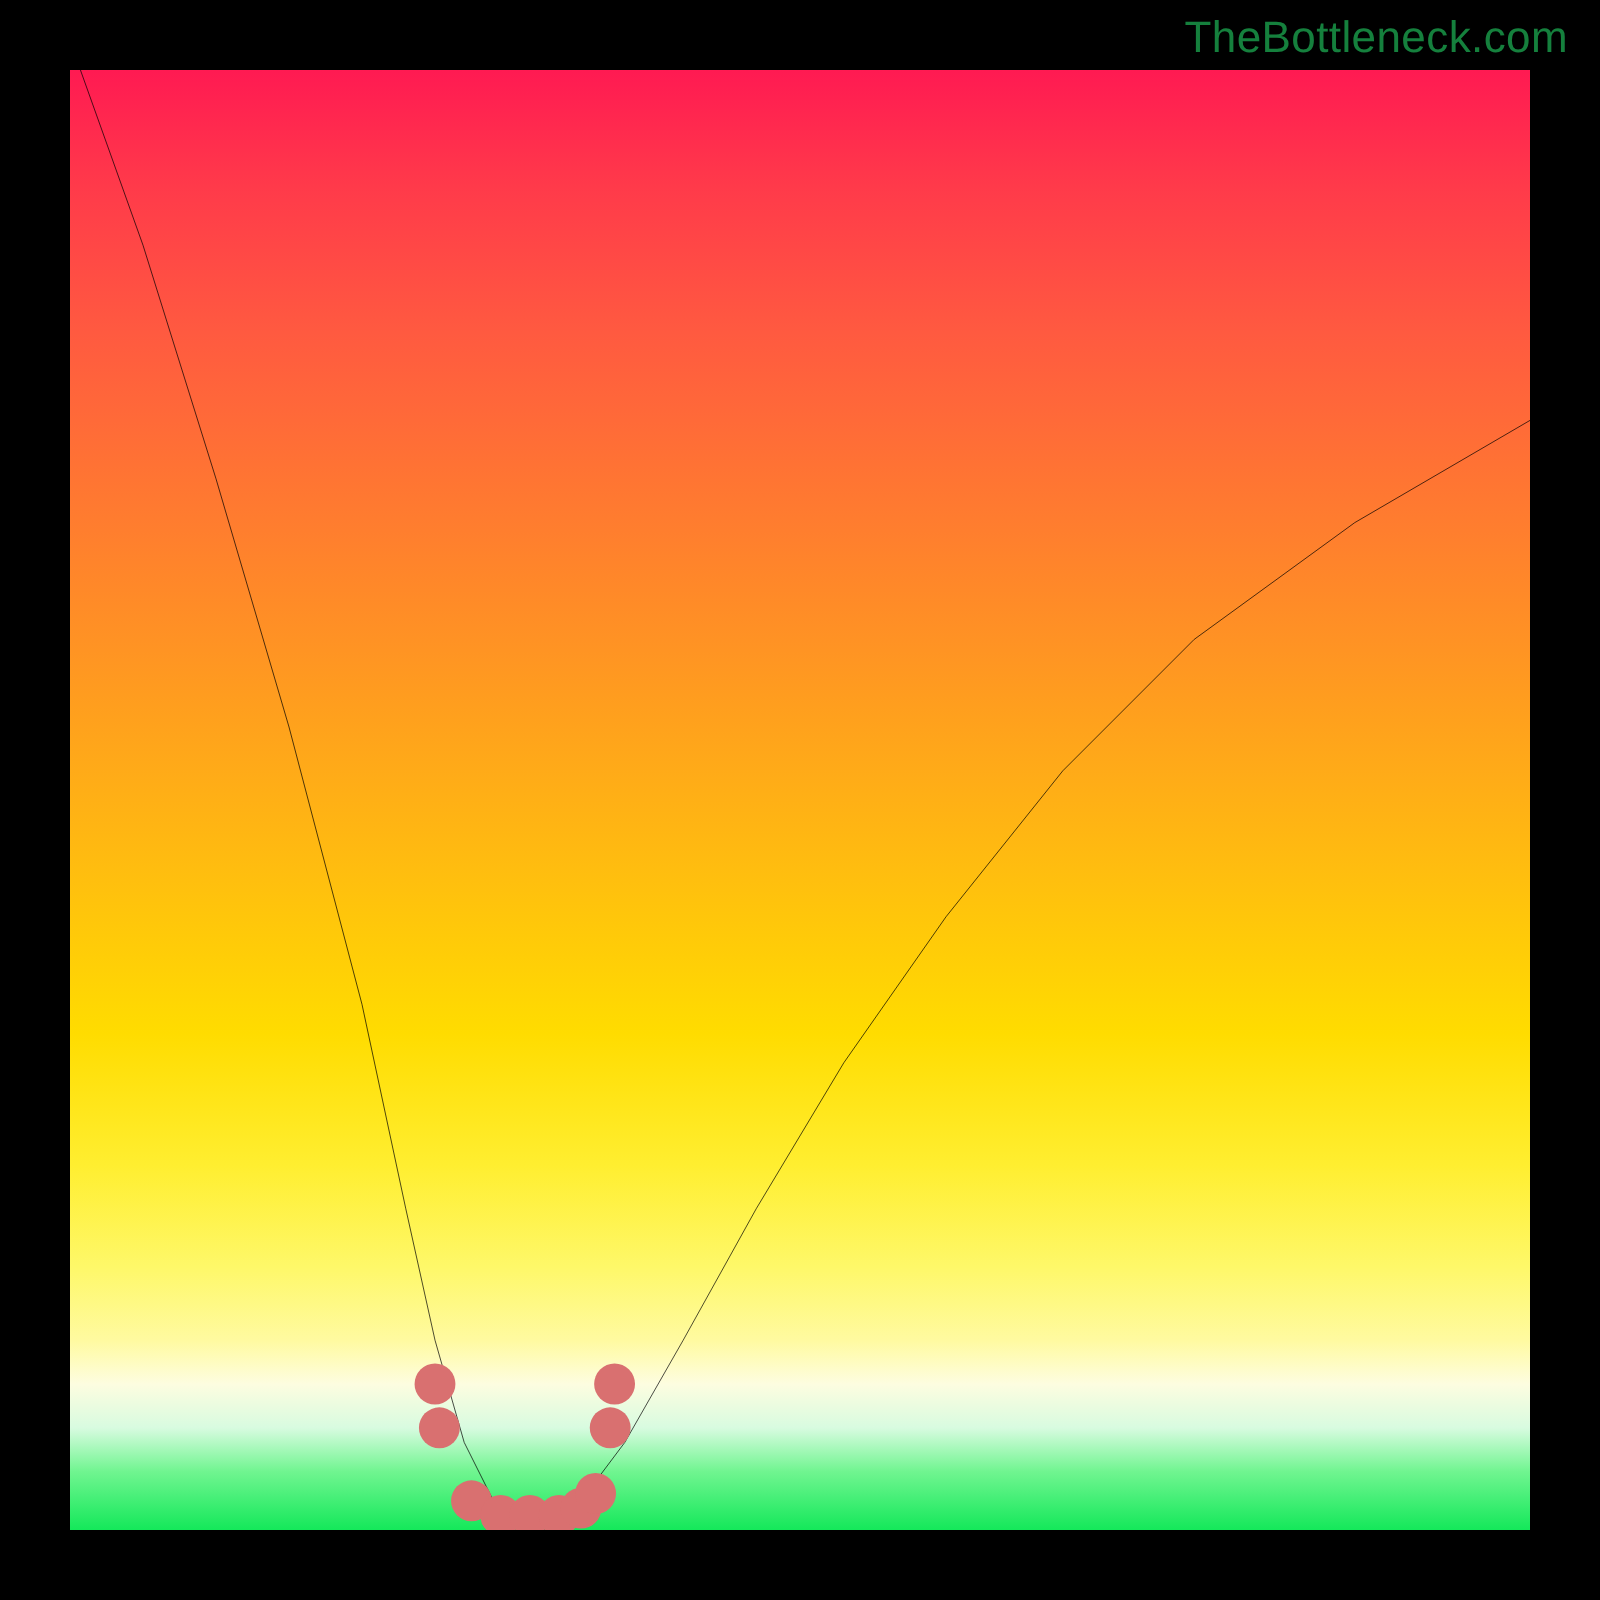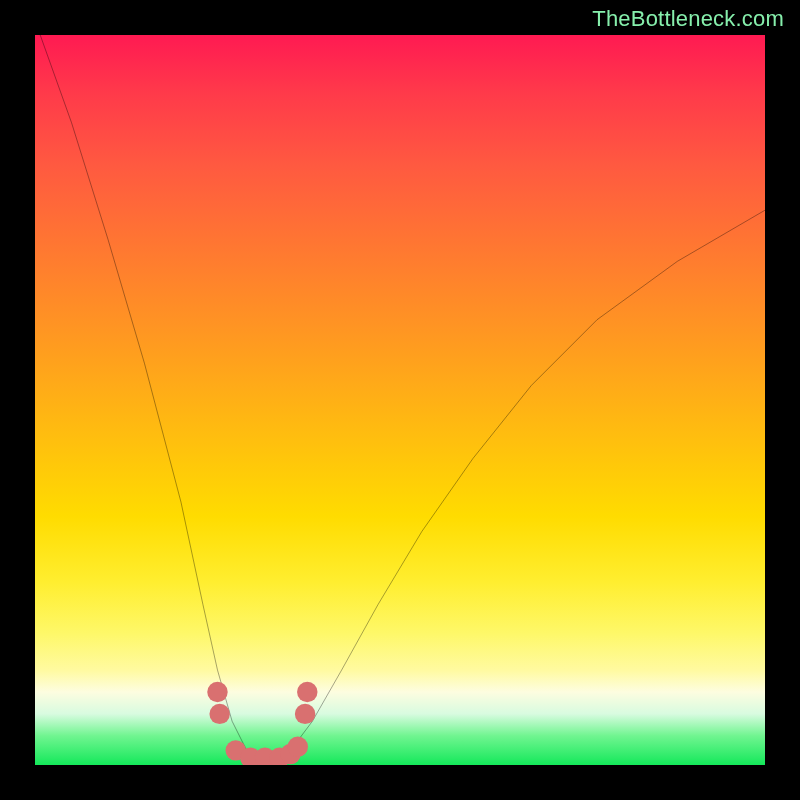--- a/index.html
+++ b/index.html
@@ -48,21 +48,21 @@
     height: 100%;
     pointer-events: none;
   }
   .markers circle {
     fill: #d97070;
   }
   .attrib {
     position: absolute;
     top: 6px;
     right: 16px;
-    color: #86efac;
+    color: #15803d;
     font-size: 22px;
     letter-spacing: 0.2px;
     font-weight: 500;
   }
 </style>
 </head>
 <body>
 
 <div class="frame">
   <div class="plot">

